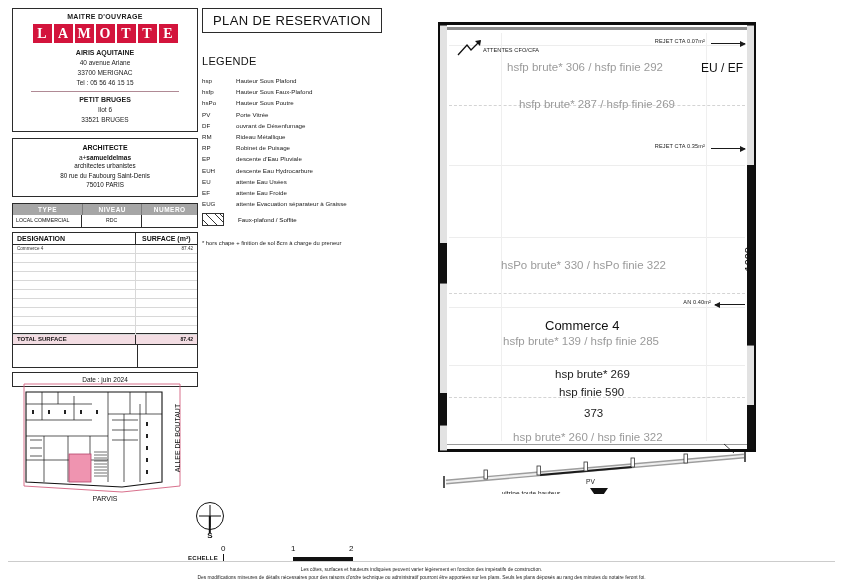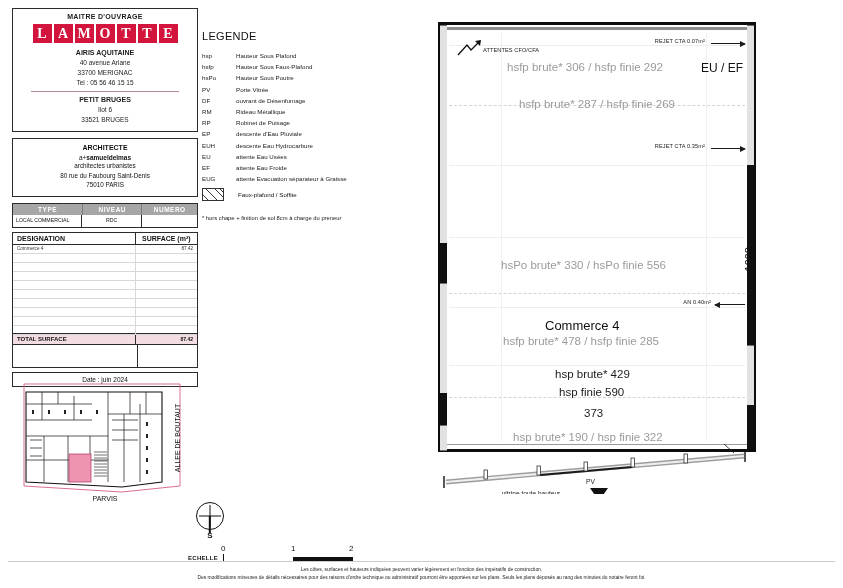--- a/index.html
+++ b/index.html
@@ -351,20 +351,21 @@
 
       <g stroke="#111" stroke-width="0.6">
         <path d="M82,78 H95 M82,81 H95 M82,84 H95 M82,87 H95 M82,90 H95 M82,93 H95 M82,96 H95 M82,99 H95 M82,102 H95"></path>
       </g>
       <text x="168" y="64" font-size="7" fill="#111" font-family="Liberation Sans, sans-serif" transform="rotate(-90 168,64)" text-anchor="middle">ALLEE DE BOUTAUT</text>
       <text x="93" y="127" font-size="7" fill="#111" font-family="Liberation Sans, sans-serif" text-anchor="middle">PARVIS</text>
     </svg>
   </div>
 
   <div class="legend-col">
+    <div class="title-box">PLAN DE RESERVATION</div>
     <div class="legend-title">LEGENDE</div>
     <div class="legend-list">
       <div class="legend-item">
           <span class="abbr">hsp</span>
           <span>Hauteur Sous Plafond</span>
         </div>
       <div class="legend-item">
           <span class="abbr">hsfp</span>
           <span>Hauteur Sous Faux-Plafond</span>
         </div>
@@ -455,34 +456,34 @@
       <div class="arrow-r" style="right:8px; top:18px; width:34px;"></div>
 
       <div class="ptxt" style="left:66px; top:36px;">hsfp brute* 306 / hsfp finie 292</div>
       <div class="ptxt eu" style="right:10px; top:36px;">EU / EF</div>
 
       <div class="ptxt" style="left:78px; top:73px;">hsfp brute* 287 / hsfp finie 269</div>
 
       <div class="ptxt tiny" style="right:48px; top:118px;">REJET CTA 0.35m²</div>
       <div class="arrow-r" style="right:8px; top:123px; width:34px;"></div>
 
-      <div class="ptxt" style="left:60px; top:234px;">hsPo brute* 330 / hsPo finie 556</div>
+      <div class="ptxt" style="left:60px; top:234px;">hsPo brute* 330 / hsPo finie 322</div>
       <div class="vtxt" style="right:-2px; top:222px;">1098</div>
 
       <div class="ptxt tiny" style="right:42px; top:274px;">AN 0.40m²</div>
       <div class="arrow-l" style="right:8px; top:279px; width:30px;"></div>
 
       <div class="ptxt name" style="left:104px; top:293px;">Commerce 4</div>
-      <div class="ptxt" style="left:62px; top:310px;">hsfp brute* 478 / hsfp finie 285</div>
-
-      <div class="ptxt dark" style="left:114px; top:343px;">hsp brute* 429</div>
+      <div class="ptxt" style="left:62px; top:310px;">hsfp brute* 139 / hsfp finie 285</div>
+
+      <div class="ptxt dark" style="left:114px; top:343px;">hsp brute* 269</div>
       <div class="ptxt dark" style="left:118px; top:361px;">hsp finie 590</div>
       <div class="ptxt dark" style="left:143px; top:382px;">373</div>
 
-      <div class="ptxt" style="left:72px; top:406px;">hsp brute* 190 / hsp finie 322</div>
+      <div class="ptxt" style="left:72px; top:406px;">hsp brute* 260 / hsp finie 322</div>
     </div>
 
     <svg class="facade" style="left:0px; top:420px;" width="340" height="60">
       <line x1="14" y1="48" x2="312" y2="22" stroke="#9d9d9d" stroke-width="5"></line>
       <line x1="14" y1="48" x2="312" y2="22" stroke="#efefef" stroke-width="2.2"></line>
       <line x1="108" y1="41" x2="200" y2="33" stroke="#1b1b1b" stroke-width="2"></line>
       <g fill="#fff" stroke="#333" stroke-width="0.8">
         <rect x="52" y="36" width="3.4" height="9"></rect>
         <rect x="105" y="32" width="3.4" height="9"></rect>
         <rect x="152" y="28" width="3.4" height="9"></rect>

